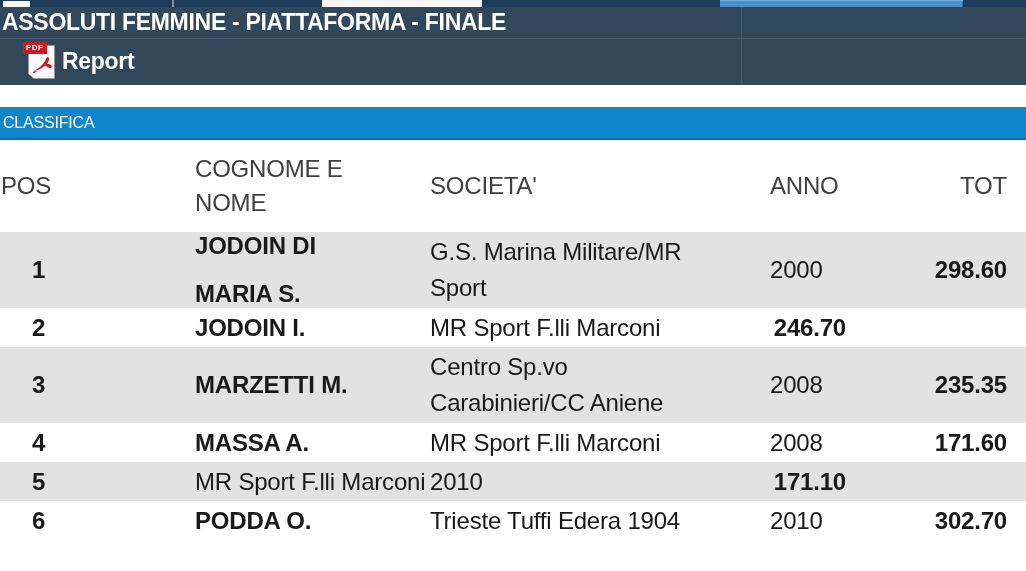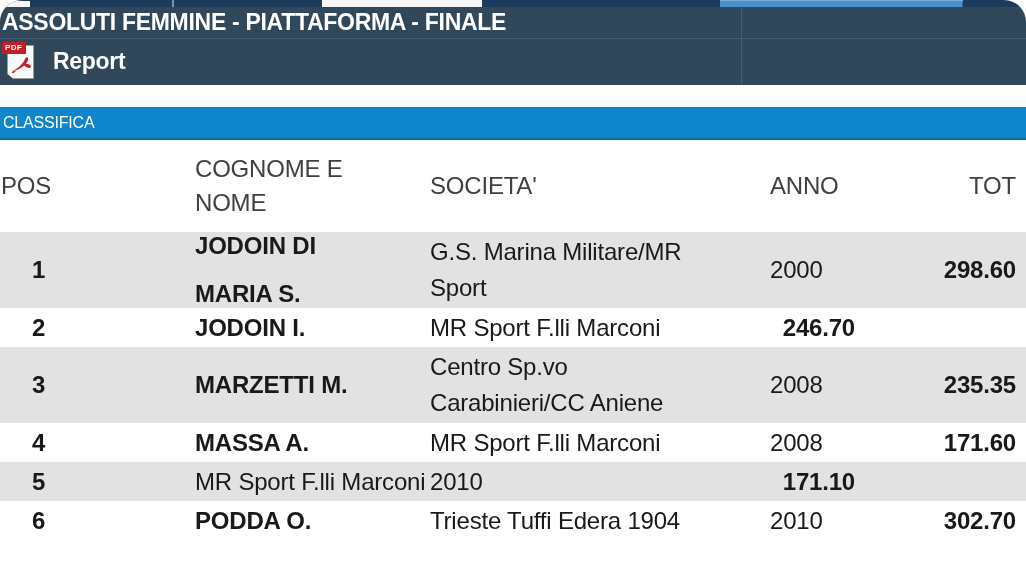--- a/index.html
+++ b/index.html
@@ -1,35 +1,35 @@
 <!DOCTYPE html>
 <html><head>
 <meta charset="utf-8">
 <style>
   * { margin:0; padding:0; box-sizing:border-box; }
   body { font-family:"Liberation Sans", sans-serif; background:#ffffff; }
-  .screen { position:relative; width:1026px; height:571px; background:#ffffff; overflow:hidden;border-radius:22px; }
+  .screen { position:relative; width:1026px; height:571px; background:#ffffff; overflow:hidden; }
 
   
   .tab-strip { position:relative; height:7px; background:#1d3c5c; }
   .tab-frag { position:absolute; background:#f6f6f6; }
   .tab-frag-1 { left:3px; top:1px; width:27px; height:6px; }
   .tab-sep { position:absolute; left:172px; top:0; width:2px; height:7px; background:#7e93a6; }
   .tab-frag-2 { left:322px; top:0; width:160px; height:7px; }
   .tab-active { left:720px; top:0; width:243px; height:7px; background:#4a91c9;
                 box-shadow: inset 0 1px 0 #79aed8, inset -1px 0 0 #2e6ea6; }
 
   
   .header { position:relative; height:78px; background:#31475a; color:#ffffff; }
   .header-vline { position:absolute; left:741px; top:0; width:1px; height:100%; background:#455d70; }
   .title-row { height:32px; display:flex; align-items:center; padding-left:2px;
                border-bottom:1px solid #455d70; }
   .page-title { font-size:23px; font-weight:700; letter-spacing:-0.3px; white-space:nowrap; }
   .report-row { height:45px; display:flex; align-items:center; padding-left:2px; }
-  .report-button { display:flex; align-items:center; gap:14px; cursor:pointer; text-decoration:none; color:#ffffff; }
+  .report-button { display:flex; align-items:center; gap:2px; cursor:pointer; text-decoration:none; color:#ffffff;margin-left:21px; }
   .report-label { font-size:23px; font-weight:700; letter-spacing:-0.3px; }
 
   
   .pdf-icon { position:relative; width:37px; height:39px; flex:0 0 auto; }
   .pdf-page { position:absolute; left:5px; top:3px; width:27px; height:34px;
               background:#fafafa; border:1px solid #9a9a9a;
               clip-path: polygon(0 0, 100% 0, 100% 100%, 24% 100%, 0 84%); }
   .pdf-glyph { position:absolute; left:8px; top:14px; }
   .pdf-badge { position:absolute; left:0; top:0; background:#c41e25; color:#ffffff;
                font-size:8px; font-weight:700; line-height:1; padding:2px 3px; letter-spacing:0.5px; }
@@ -46,21 +46,21 @@
   .row-2l { height:76px; }
   .row-1l { height:39px; }
   .stripe { background:#e2e2e2; }
   .c { overflow:hidden; }
   .c.pos { padding-left:32px; font-weight:700; }
   .thead .c.pos { padding-left:1px; font-weight:400; }
   .c.name { font-weight:700; white-space:pre-line; line-height:48px; }
   .thead .c.name { font-weight:400; line-height:34px; }
   .c.club { white-space:pre-line; line-height:36px; }
   .c.year { }
-  .c.tot { font-weight:700; text-align:right; padding-right:10px; }
+  .c.tot { font-weight:700; text-align:right; padding-right:19px; }
   .thead .c.tot { font-weight:400; }
 </style>
 </head>
 <body>
 
 <div class="screen">
 
   <div class="tab-strip">
     <div class="tab-frag tab-frag-1"></div>
     <div class="tab-sep"></div>

